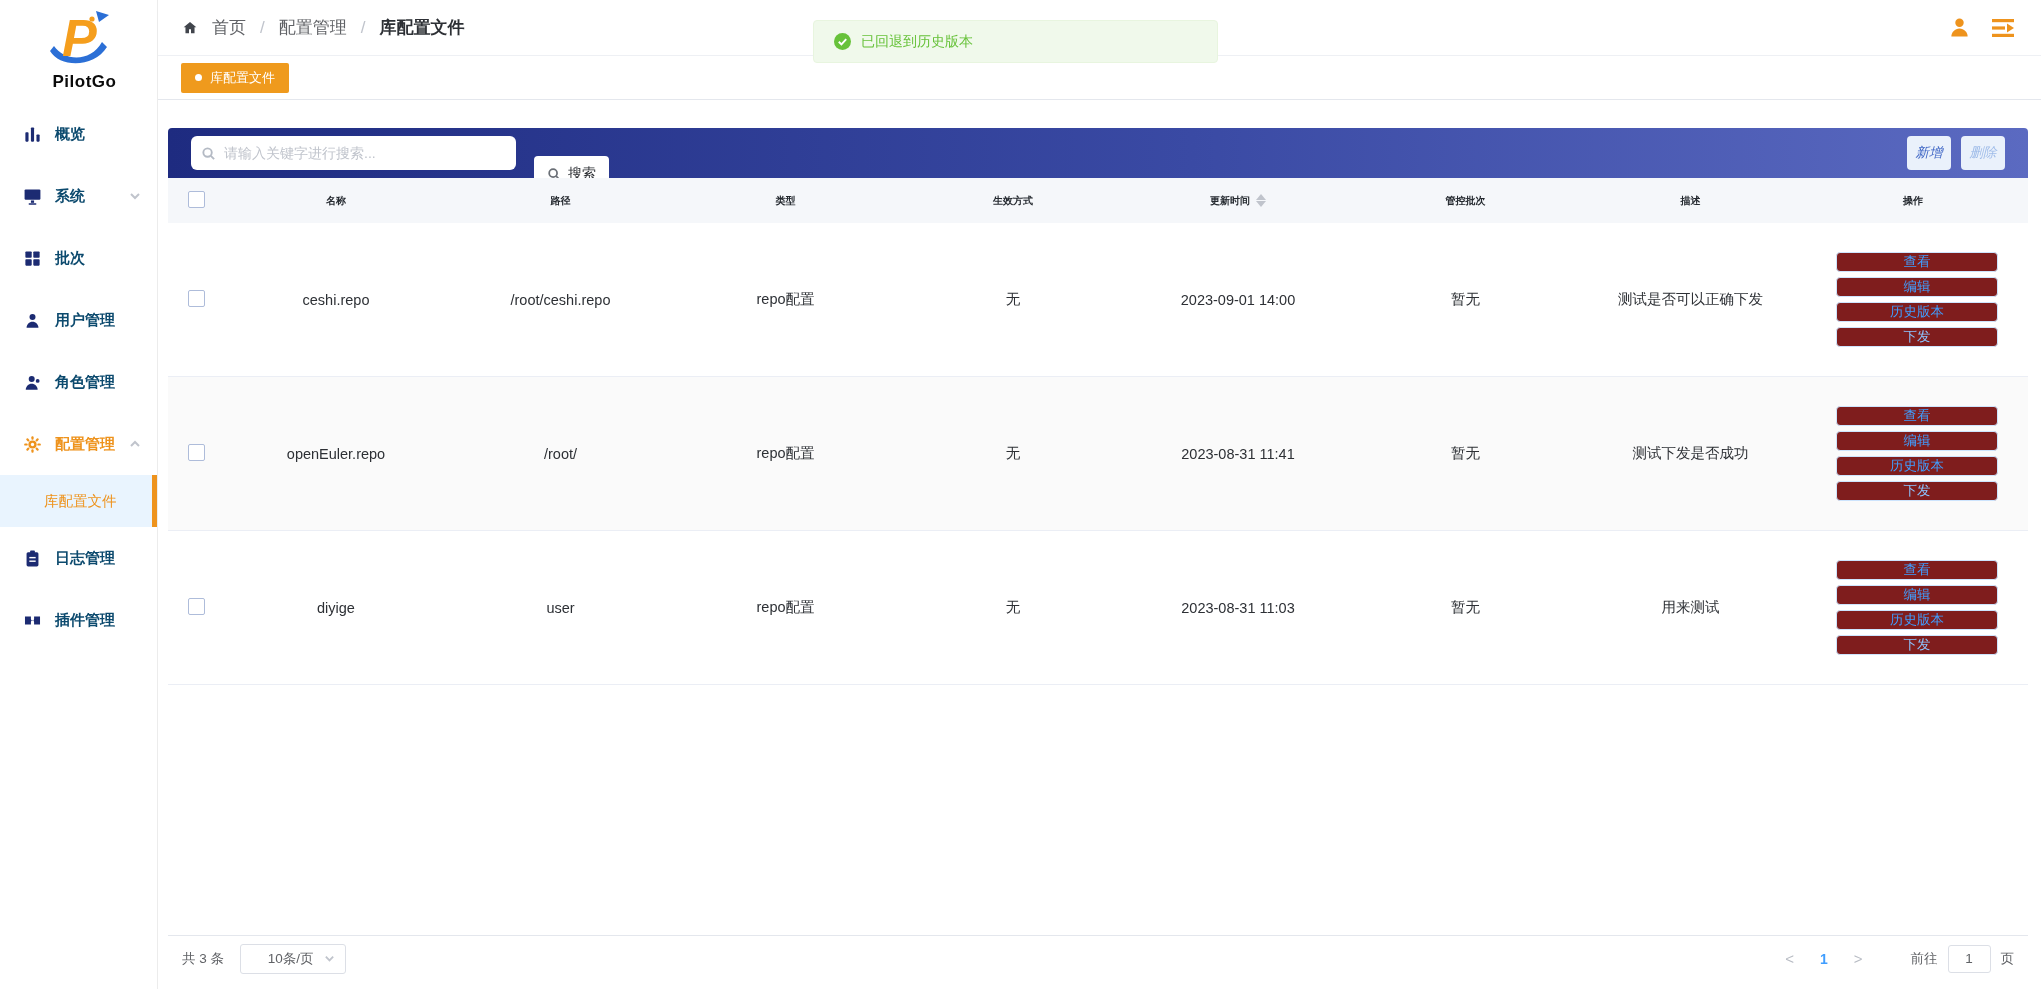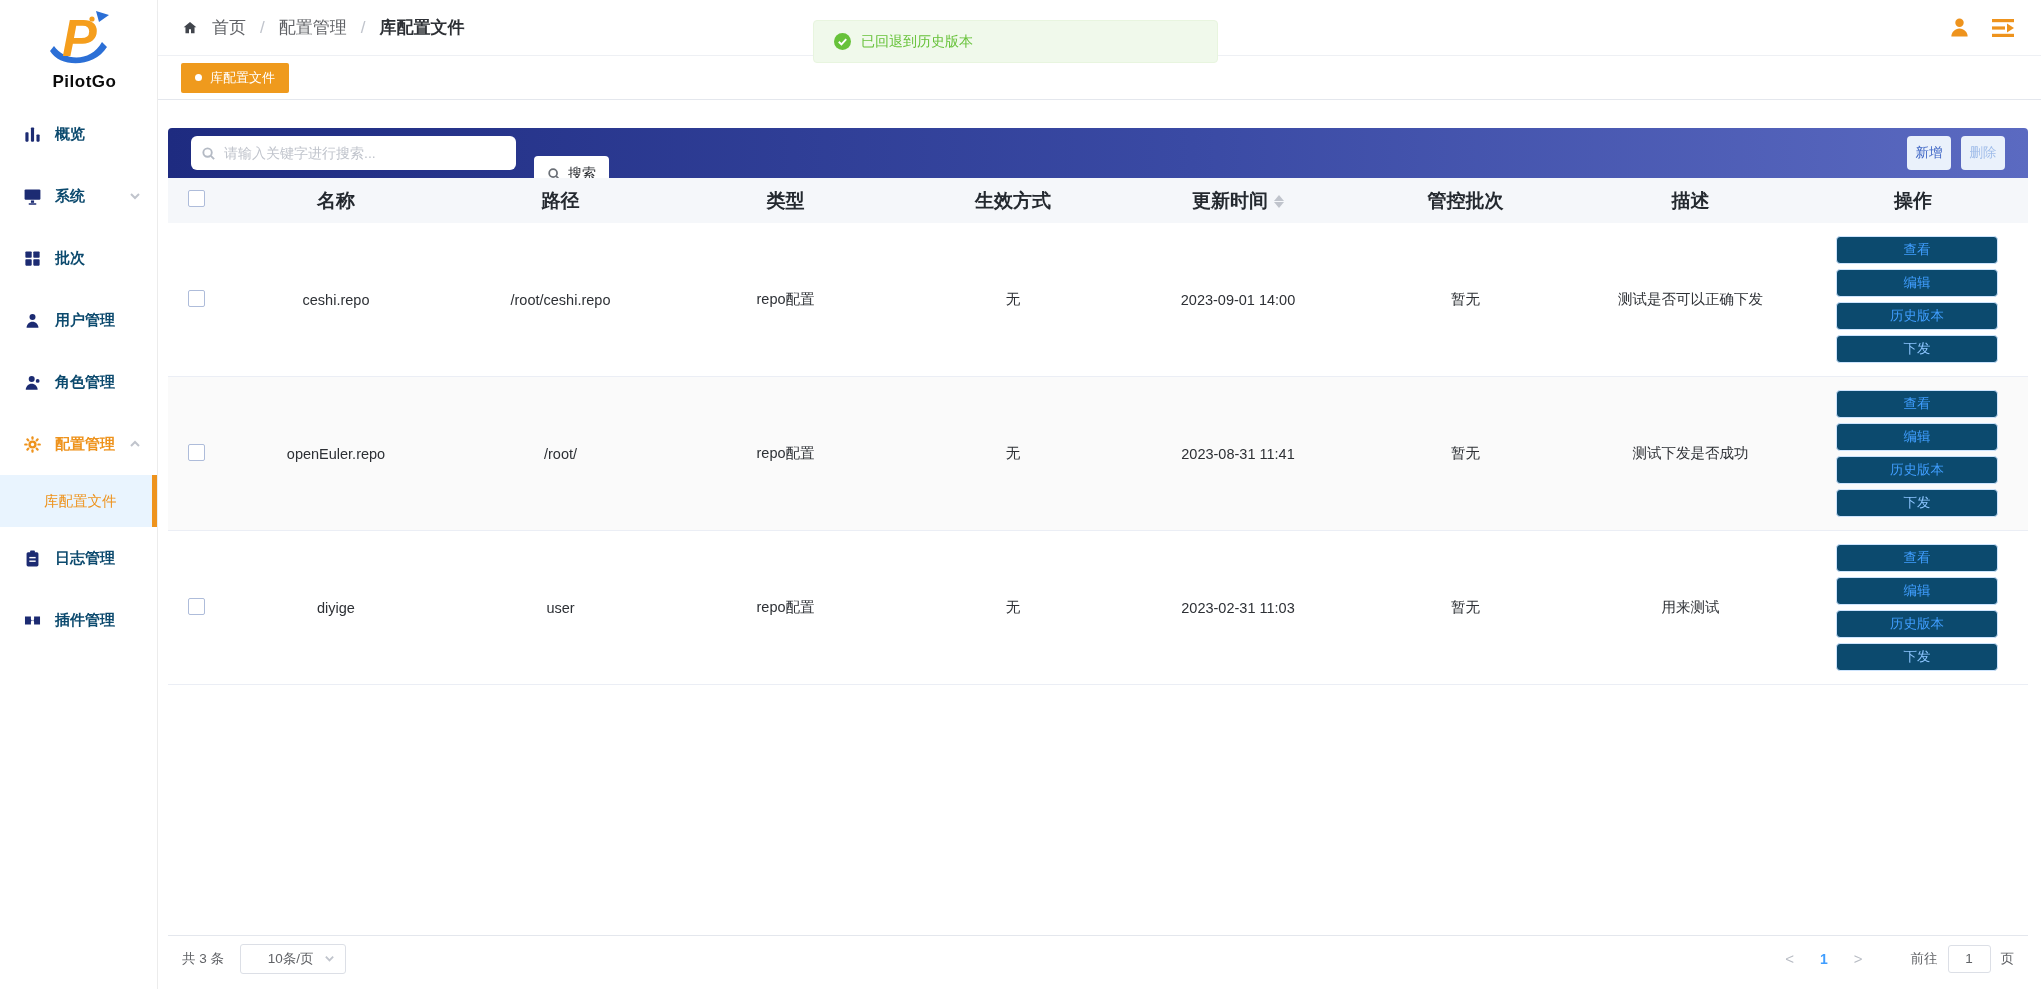--- a/index.html
+++ b/index.html
@@ -53,39 +53,39 @@
   .search-input-wrap svg { width:15px; height:15px; stroke:#b4bac4; stroke-width:2; fill:none; flex:0 0 15px; }
   .search-input { border:none; outline:none; flex:1; margin-left:8px; font-size:14px; color:#333;
     font-family:"Liberation Sans", sans-serif; }
   .search-input::placeholder { color:#c0c4cc; }
   .search-btn { margin-left:18px; height:36px; background:#fff; border:none; border-radius:4px;
     display:flex; align-items:center; gap:7px; padding:0 13px; font-size:14px; color:#2b2e33;
     cursor:pointer; font-family:"Liberation Sans", sans-serif;margin-top:42px; }
   .search-btn svg { width:14px; height:14px; stroke:#6a6f76; stroke-width:2; fill:none; }
   .bar-right { margin-left:auto; display:flex; gap:10px; }
   .bar-btn { width:44px; height:34px; border:none; border-radius:4px; background:#eaf1fb;
-    font-size:13.5px; cursor:pointer; font-family:"Liberation Sans", sans-serif; }
+    font-size:13.5px; cursor:pointer; font-family:"Liberation Sans", sans-serif;font-style:italic; }
   .bar-btn.add { color:#3f66c5; }
   .bar-btn.del { color:#9fbce9; }
 
   
   .tbl-header, .tbl-row { display:grid;
     grid-template-columns:56px 224px 225px 225px 230px 220px 235px 215px 1fr; align-items:center; }
-  .tbl-header { height:45px; background:#f5f7fa; font-weight:bold; font-size:19px; color:#24292f; }
+  .tbl-header { height:45px; background:#f5f7fa; font-weight:bold; font-size:10px; color:#24292f; }
   .th, .td { text-align:center; }
   .tbl-row { height:154px; border-bottom:1px solid #ebeef5; font-size:14.5px; color:#2d3035; }
   .tbl-row.striped { background:#fafafa; }
   .checkbox { width:17px; height:17px; border:1px solid #aebcda; border-radius:2px; background:#fff;
     display:inline-block; cursor:pointer; }
   .sort-carets { display:inline-flex; flex-direction:column; margin-left:6px; vertical-align:middle; gap:1px; }
   .sort-carets i { width:0; height:0; border-left:5px solid transparent; border-right:5px solid transparent; }
   .caret-up { border-bottom:6px solid #c0c4cc; }
   .caret-down { border-top:6px solid #c0c4cc; }
   .ops { display:flex; flex-direction:column; align-items:flex-end; padding-right:30px; gap:5px; }
-  .op-btn { width:162px; height:28px; background:#0c4a6e; border:1px solid #cde4fd; border-radius:4px;
+  .op-btn { width:162px; height:20px; background:#7f1d1d; border:1px solid #cde4fd; border-radius:4px;
     color:#409eff; font-size:13.5px; cursor:pointer; font-family:"Liberation Sans", sans-serif; }
   .op-btn:nth-child(4) { color:#8cc5ff; }
 
   .filler { flex:1; }
 
   
   .pagination { flex:0 0 54px; border-top:1px solid #e4e7ed; display:flex; align-items:center;
     padding:0 14px 8px 14px; font-size:13.5px; color:#606266; }
   .page-size { width:106px; height:30px; border:1px solid #dcdfe6; border-radius:3px; margin-left:16px;
     display:flex; align-items:center; padding:0 10px 0 16px; cursor:pointer; background:#fff; }
@@ -344,21 +344,21 @@
             <button class="op-btn">下发</button>
           </div>
         </div>
 
         <div class="tbl-row">
           <div class="td"><span class="checkbox"></span></div>
           <div class="td">diyige</div>
           <div class="td">user</div>
           <div class="td">repo配置</div>
           <div class="td">无</div>
-          <div class="td">2023-02-31 11:03</div>
+          <div class="td">2023-08-31 11:03</div>
           <div class="td">暂无</div>
           <div class="td">用来测试</div>
           <div class="ops">
             <button class="op-btn">查看</button>
             <button class="op-btn">编辑</button>
             <button class="op-btn">历史版本</button>
             <button class="op-btn">下发</button>
           </div>
         </div>
 

